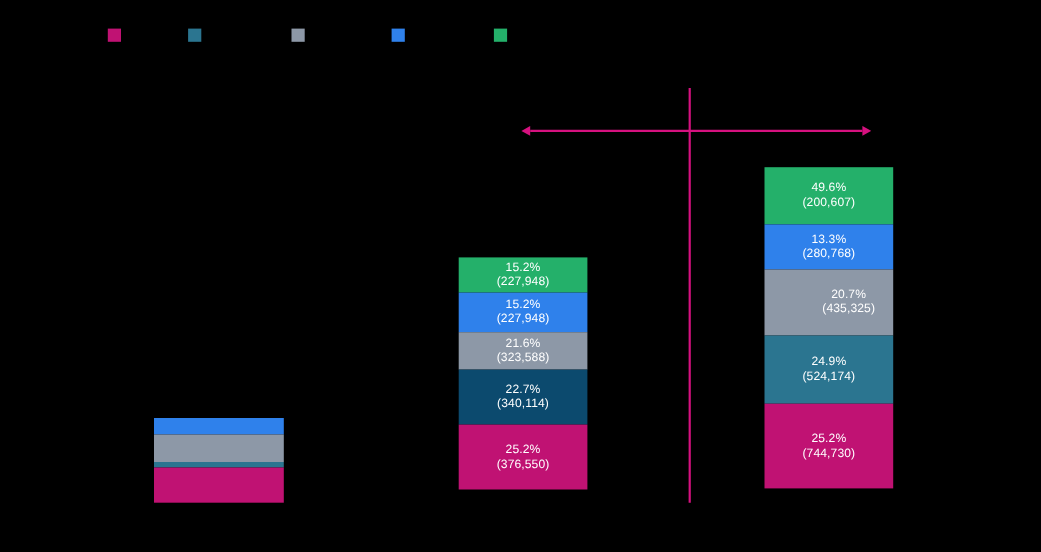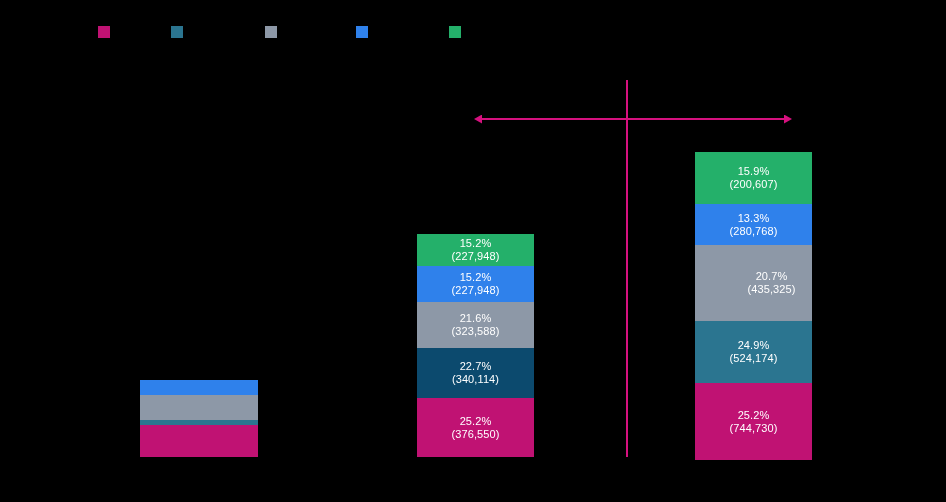--- a/index.html
+++ b/index.html
@@ -156,44 +156,44 @@
 
   <div class="bar" id="bar-1" style="left: 417px; width: 117px; top: 234px; height: 223px; bottom: auto;">
     <div class="seg" id="bar-1-seg-0" style="height: 32px; background: rgb(36, 176, 106);">
       <span class="seg-pct">15.2%</span>
       <span class="seg-val">(227,948)</span>
     </div>
     <div class="seg" id="bar-1-seg-1" style="height: 36px; background: rgb(47, 129, 235);">
       <span class="seg-pct">15.2%</span>
       <span class="seg-val">(227,948)</span>
     </div>
-    <div class="seg" id="bar-1-seg-2" style="height: 46px; background: rgb(141, 152, 167);">
+    <div class="seg" id="bar-1-seg-2" style="height: 34px; background: rgb(141, 152, 167);">
       <span class="seg-pct">21.6%</span>
       <span class="seg-val">(323,588)</span>
     </div>
     <div class="seg" id="bar-1-seg-3" style="height: 50px; background: #0c4a6e;">
       <span class="seg-pct">22.7%</span>
       <span class="seg-val">(340,114)</span>
     </div>
     <div class="seg" id="bar-1-seg-4" style="height: 59px; background: rgb(192, 18, 115);">
       <span class="seg-pct">25.2%</span>
       <span class="seg-val">(376,550)</span>
     </div>
   </div>
 
   <div class="bar" id="bar-2" style="left: 695px; width: 117px; top: 152px; height: 305px; bottom: auto;">
     <div class="seg" id="bar-2-seg-0" style="height: 52px; background: rgb(36, 176, 106);">
-      <span class="seg-pct">15.9%</span>
+      <span class="seg-pct">49.6%</span>
       <span class="seg-val">(200,607)</span>
     </div>
     <div class="seg" id="bar-2-seg-1" style="height: 41px; background: rgb(47, 129, 235);">
       <span class="seg-pct">13.3%</span>
       <span class="seg-val">(280,768)</span>
     </div>
-    <div class="seg" id="bar-2-seg-2" style="height: 76px; background: rgb(141, 152, 167); padding-left: 36px;">
+    <div class="seg" id="bar-2-seg-2" style="height: 60px; background: rgb(141, 152, 167); padding-left: 36px;">
       <span class="seg-pct">20.7%</span>
       <span class="seg-val">(435,325)</span>
     </div>
     <div class="seg" id="bar-2-seg-3" style="height: 62px; background: rgb(43, 117, 144);">
       <span class="seg-pct">24.9%</span>
       <span class="seg-val">(524,174)</span>
     </div>
     <div class="seg" id="bar-2-seg-4" style="height: 77px; background: rgb(192, 18, 115);">
       <span class="seg-pct">25.2%</span>
       <span class="seg-val">(744,730)</span>

